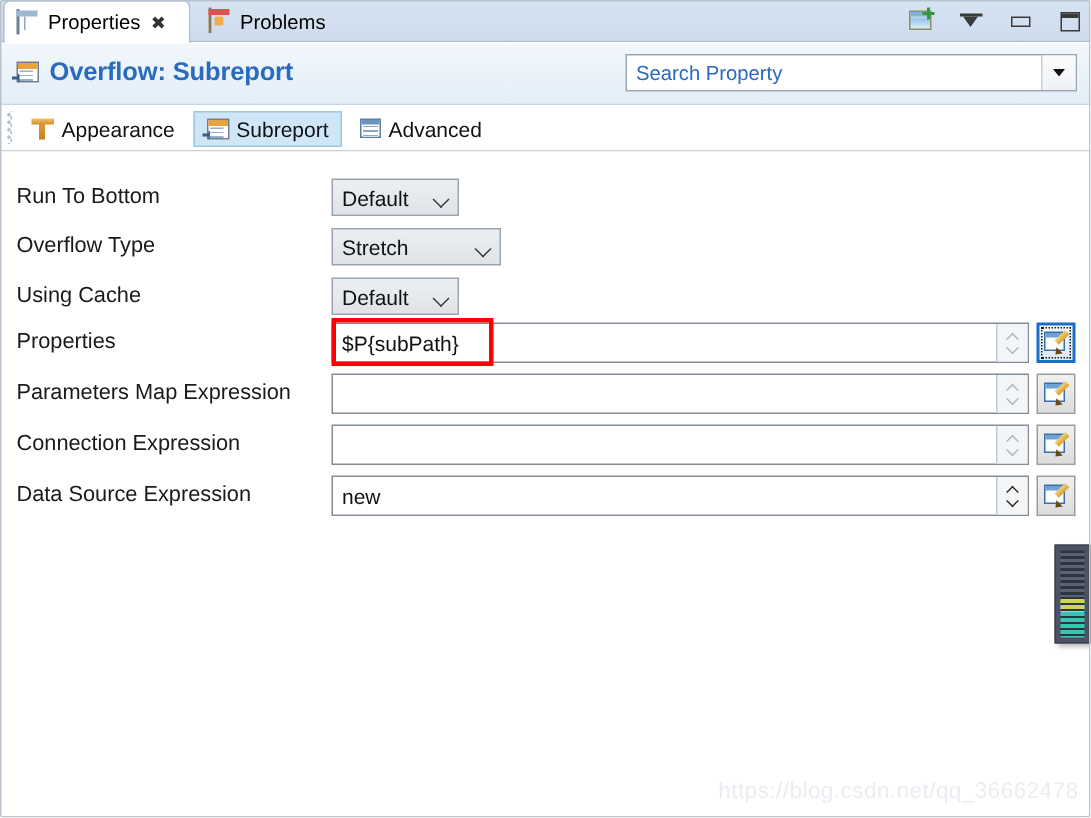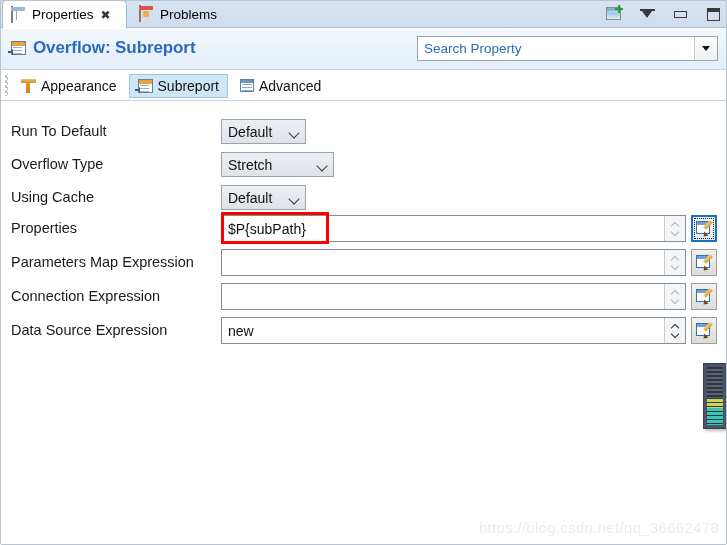--- a/index.html
+++ b/index.html
@@ -536,21 +536,21 @@
     <div class="subtab">
       <span class="icon-advanced"></span>
       <span>Advanced</span>
     </div>
   </div>
 </div>
 
 <div class="form-panel">
 
   <div class="row" style="top:16px;">
-    <span class="row-label">Run To Default</span>
+    <span class="row-label">Run To Bottom</span>
     <div class="combo" style="width:85px;">
       <span class="cv">Default</span>
       <span class="carrow"></span>
     </div>
   </div>
 
   <div class="row" style="top:49px;">
     <span class="row-label">Overflow Type</span>
     <div class="combo" style="width:113px;">
       <span class="cv">Stretch</span>

